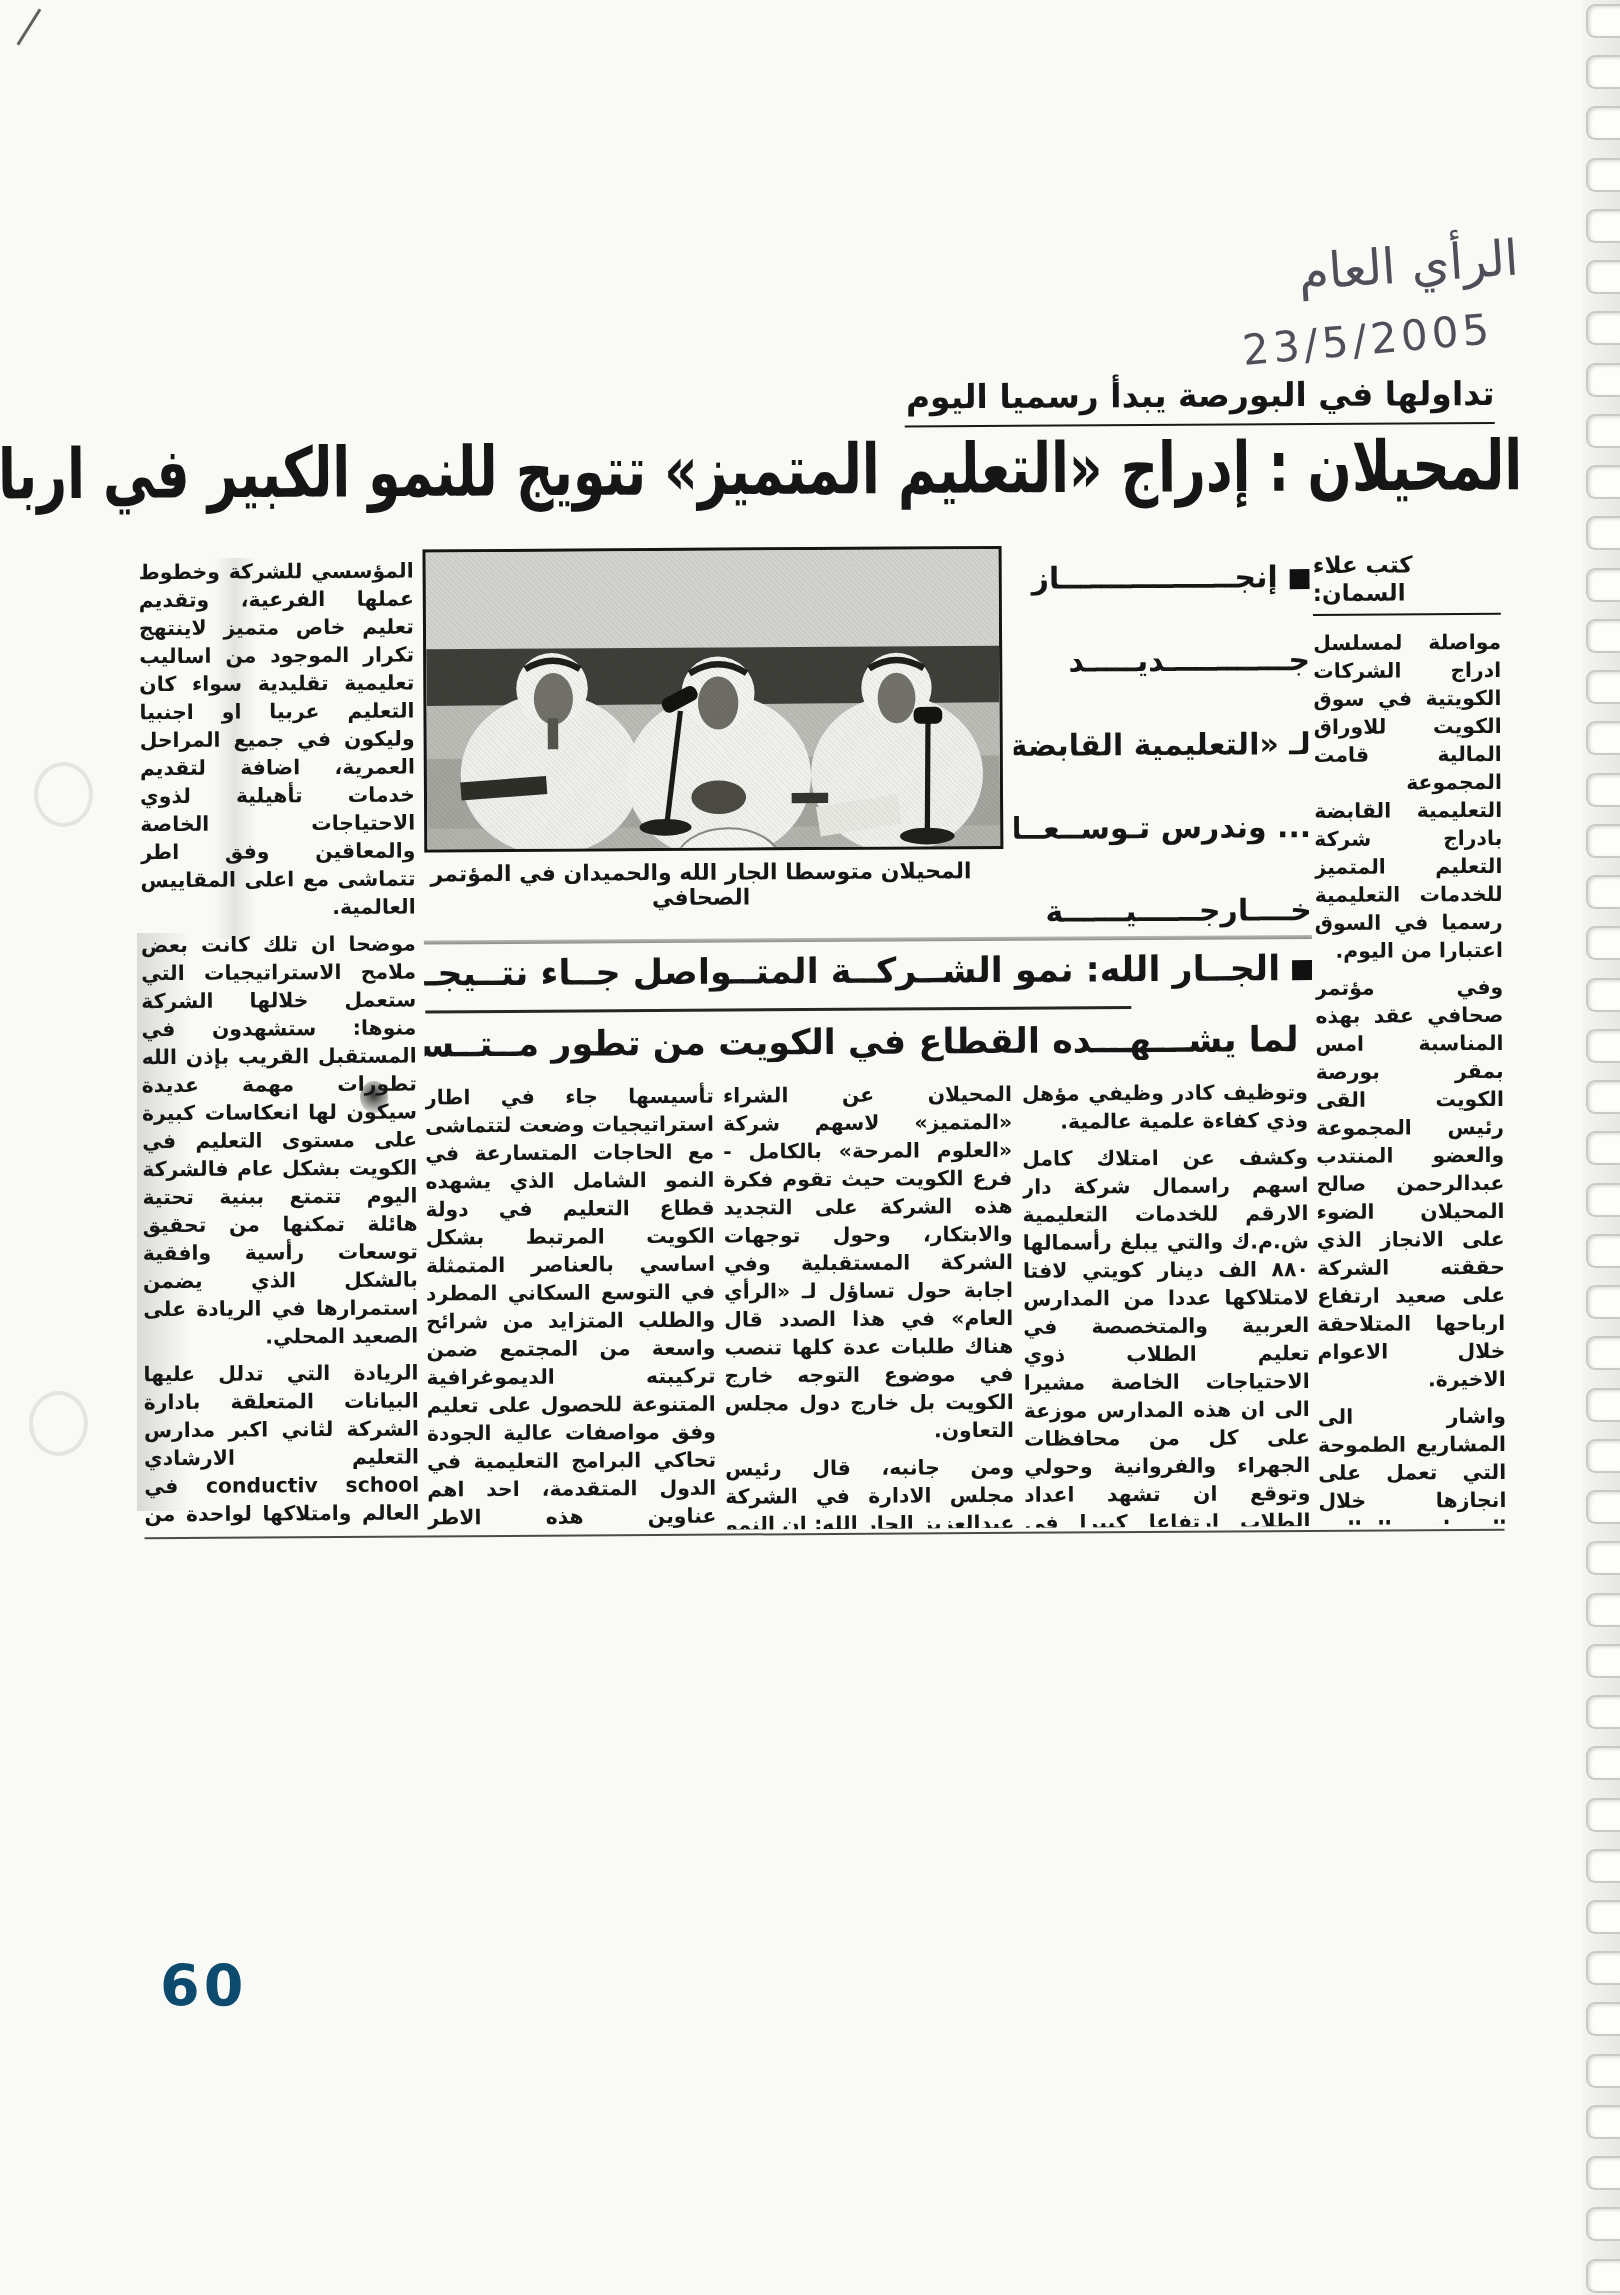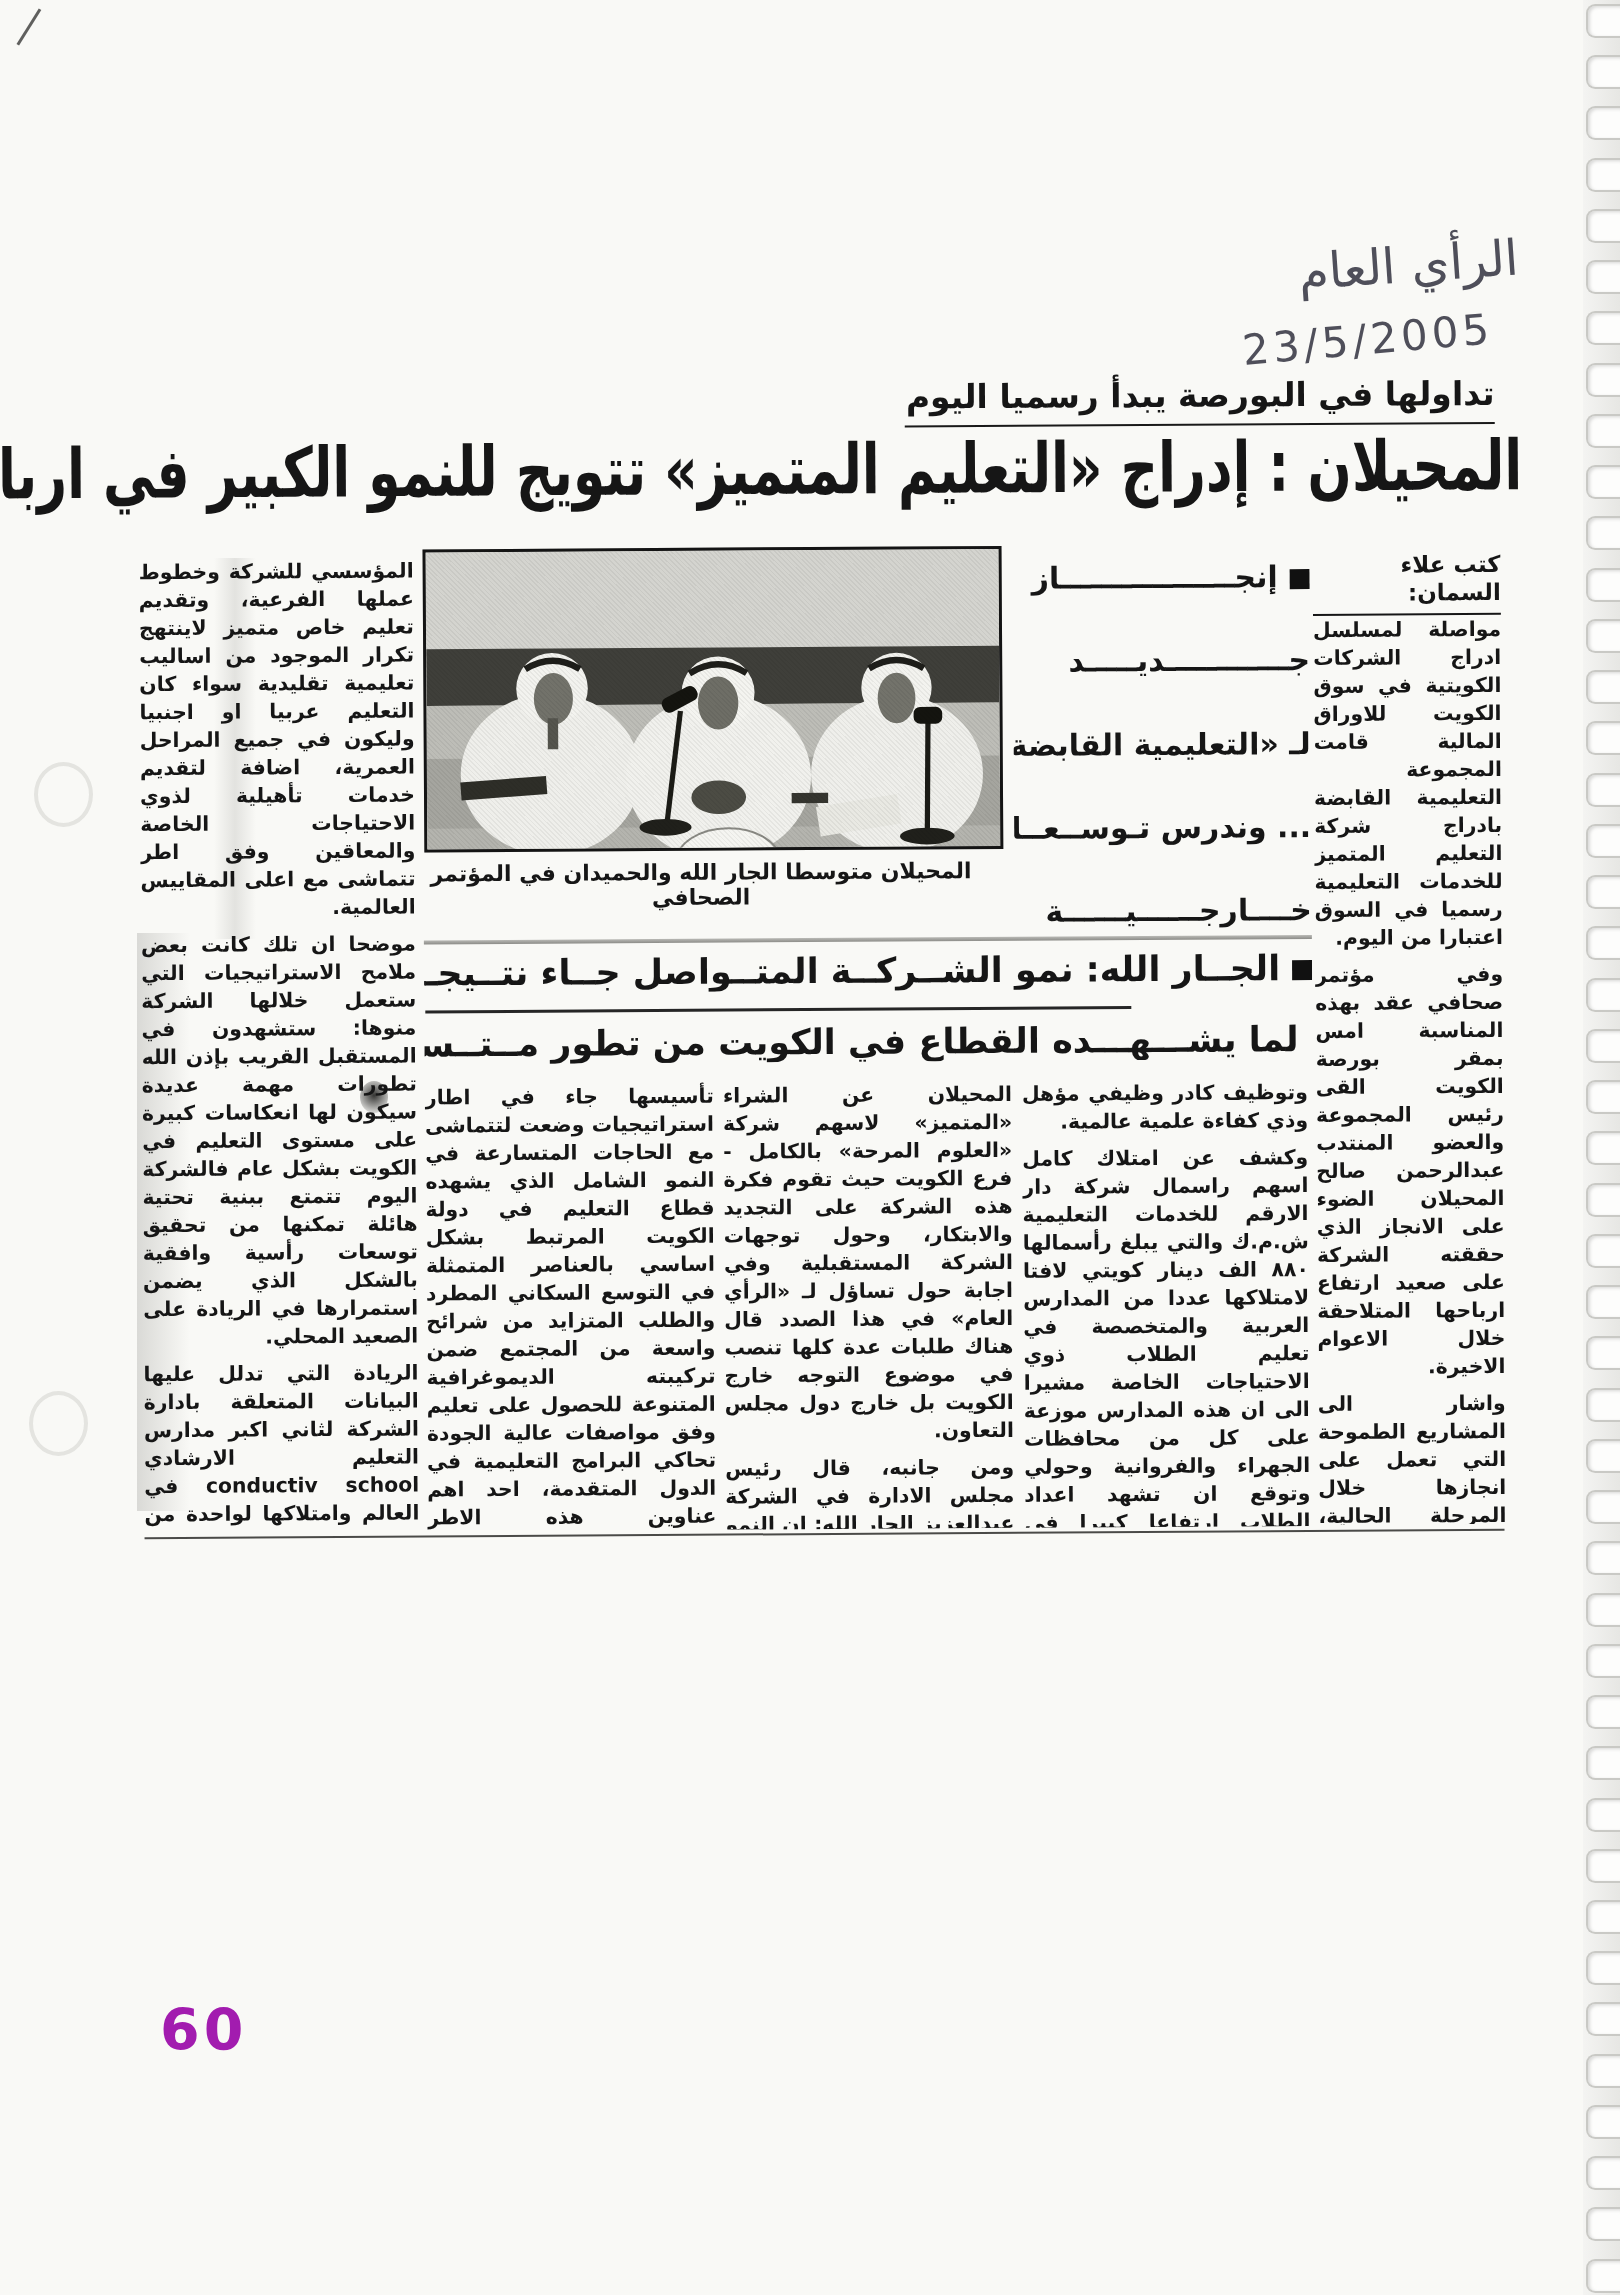--- a/index.html
+++ b/index.html
@@ -38,21 +38,21 @@
     white-space:nowrap;text-align:center;transform:scale(1.04,1.38);transform-origin:50% 50%;}
   
   .newscol{position:absolute;font-size:20.4px;line-height:28px;font-weight:700;
     text-align:justify;overflow:hidden;}
   .newscol p{margin:0 0 9.2px 0;}
   #col1{left:1174px;top:189px;width:188px;height:974px;}
   #col2{left:880px;top:716px;width:286px;height:448px;}
   #col3{left:581px;top:716px;width:289px;height:448px;}
   #col4{left:283px;top:716px;width:289px;height:448px;}
   #col5{left:0px;top:189px;width:275px;height:974px;}
-  #byline-wrap{text-align:right;}
+  #byline-wrap{text-align:left;margin-bottom:13px;}
   #byline{display:inline-block;font-size:23px;font-weight:800;
     border-bottom:2.6px solid #161616;padding-bottom:6.6px;}
   
   #photo{position:absolute;left:284px;top:182px;width:573px;height:297px;
     border:3.3px solid #141414;background:#cbcbc6;overflow:hidden;}
   #photo svg{display:block;width:100%;height:100%;}
   #photo-grain{position:absolute;inset:0;
     background:repeating-linear-gradient(45deg,rgba(0,0,0,.05) 0 1.3px,transparent 1.3px 3.3px);}
   #caption{position:absolute;left:284px;top:494px;width:579px;font-size:22px;font-weight:700;
     text-align:center;padding-right:26px;box-sizing:border-box;}
@@ -65,22 +65,22 @@
   .rule{position:absolute;background:#9c9c98;}
   #rule-top{left:283px;top:573px;width:888px;height:4px;
     background:linear-gradient(to bottom,#b9b9b5,#8c8c88);}
   #subhead1{position:absolute;left:283px;top:586px;width:888px;font-size:35px;font-weight:800;
     text-align:right;white-space:nowrap;overflow:hidden;}
   #rule-mid{left:284px;top:643px;width:706px;height:2.6px;background:#262626;}
   #subhead2{position:absolute;left:283px;top:657px;width:874px;font-size:35px;font-weight:800;
     text-align:right;white-space:nowrap;overflow:hidden;}
   #rule-bottom{left:0px;top:1168px;width:1360px;height:2px;background:#4a4a48;}
   
-  #pagenum{position:absolute;left:160px;top:1997px;font-size:57px;font-weight:800;
-    letter-spacing:4px;color:#a21caf;}
+  #pagenum{position:absolute;left:160px;top:1953px;font-size:57px;font-weight:800;
+    letter-spacing:4px;color:#0c4a6e;}
 </style>
 </head>
 <body>
 
 <div id="canvas">
 
   <div id="binding">
       <div class="notch" style="top: 4px;"></div>
       <div class="notch" style="top: 55px;"></div>
       <div class="notch" style="top: 106px;"></div>

